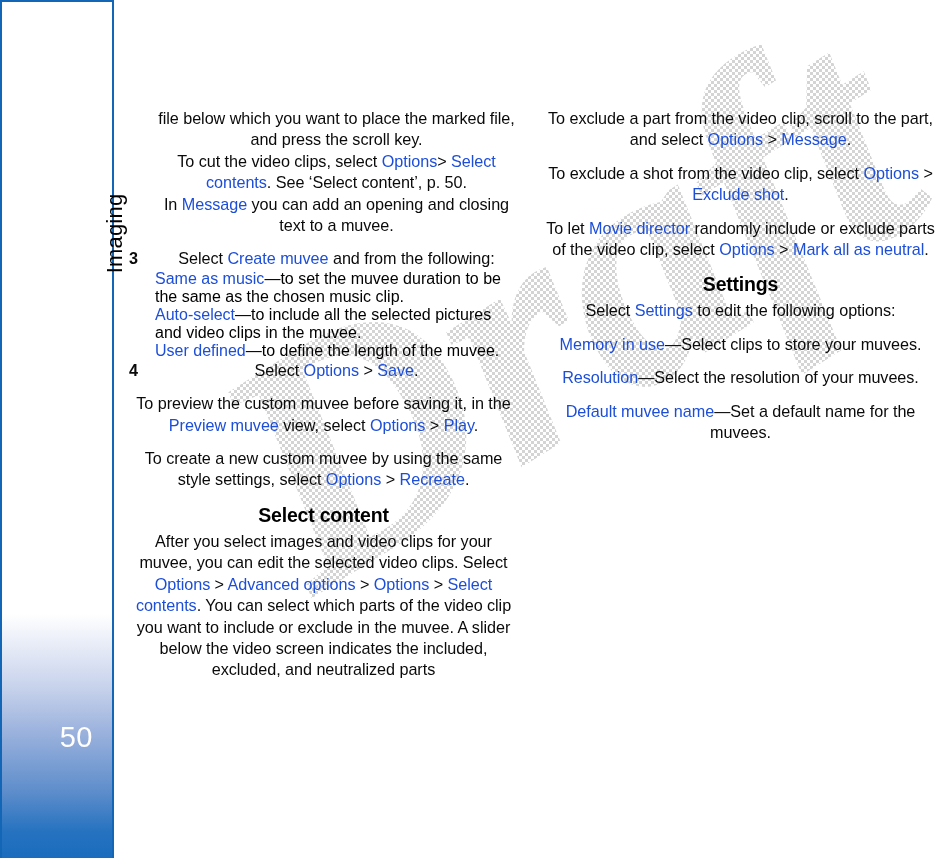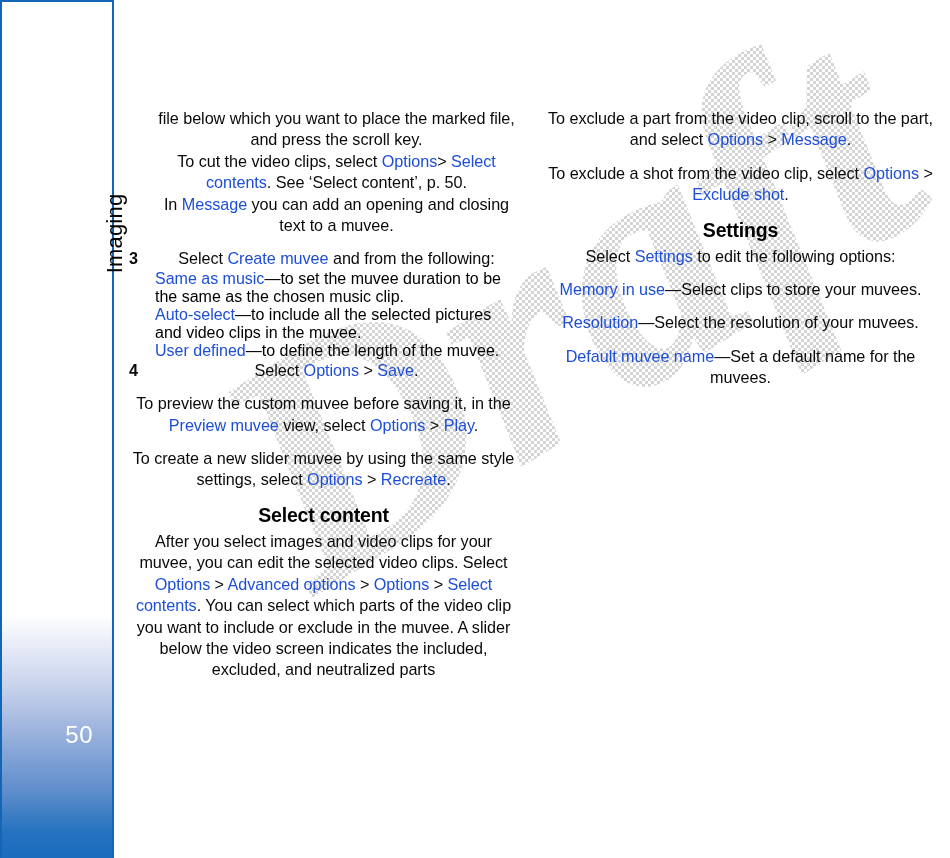--- a/index.html
+++ b/index.html
@@ -56,21 +56,21 @@
     white-space: nowrap;
     font-size: 22px;
     color: #000000;
     letter-spacing: 0.2px;
   }
 
   #page-number {
     position: absolute;
     right: 19px;
     top: 719px;
-    font-size: 24px;
+    font-size: 29px;
     color: #ffffff;
     letter-spacing: 0.5px;
   }
 
   
   #watermark {
     position: absolute;
     left: 0;
     top: 0;
     width: 950px;
@@ -197,37 +197,38 @@
 
       <div class="cont"><span class="lnk">User defined</span><span>—</span><span>to define the length of the muvee.</span></div>
 
       <div class="step" style="margin-bottom:12px;">
         <span class="num">4</span>
         <span>Select </span><span class="lnk">Options</span><span> &gt; </span><span class="lnk">Save</span><span>.</span>
       </div>
 
       <p class="para"><span>To preview the custom muvee before saving it, in the </span><span class="lnk">Preview muvee</span><span> view, select </span><span class="lnk">Options</span><span> &gt; </span><span class="lnk">Play</span><span>.</span></p>
 
-      <p class="para"><span>To create a new slider muvee by using the same style settings, select </span><span class="lnk">Options</span><span> &gt; </span><span class="lnk">Recreate</span><span>.</span></p>
+      <p class="para"><span>To create a new custom muvee by using the same style settings, select </span><span class="lnk">Options</span><span> &gt; </span><span class="lnk">Recreate</span><span>.</span></p>
 
       <h2 class="heading">Select content</h2>
 
       <p class="para"><span>After you select images and video clips for your muvee, you can edit the selected video clips. Select </span><span class="lnk">Options</span><span> &gt; </span><span class="lnk">Advanced options</span><span> &gt; </span><span class="lnk">Options</span><span> &gt; </span><span class="lnk">Select contents</span><span>. You can select which parts of the video clip you want to include or exclude in the muvee. A slider below the video screen indicates the included, excluded, and neutralized parts</span></p>
 
     </div>
 
     <div class="column" id="col-right">
 
 
 
       <p class="para"><span>To exclude a part from the video clip, scroll to the part, and select </span><span class="lnk">Options</span><span> &gt; </span><span class="lnk">Message</span><span>.</span></p>
 
 
       <p class="para"><span>To exclude a shot from the video clip, select </span><span class="lnk">Options</span><span> &gt; </span><span class="lnk">Exclude shot</span><span>.</span></p>
 
+      <p class="para"><span>To let </span><span class="lnk">Movie director</span><span> randomly include or exclude parts of the video clip, select </span><span class="lnk">Options</span><span> &gt; </span><span class="lnk">Mark all as neutral</span><span>.</span></p>
 
       <h2 class="heading">Settings</h2>
 
       <p class="para"><span>Select </span><span class="lnk">Settings</span><span> to edit the following options:</span></p>
 
       <p class="para"><span class="lnk">Memory in use</span><span>—</span><span>Select clips to store your muvees.</span></p>
 
       <p class="para"><span class="lnk">Resolution</span><span>—</span><span>Select the resolution of your muvees.</span></p>
 
       <p class="para"><span class="lnk">Default muvee name</span><span>—</span><span>Set a default name for the muvees.</span></p>

